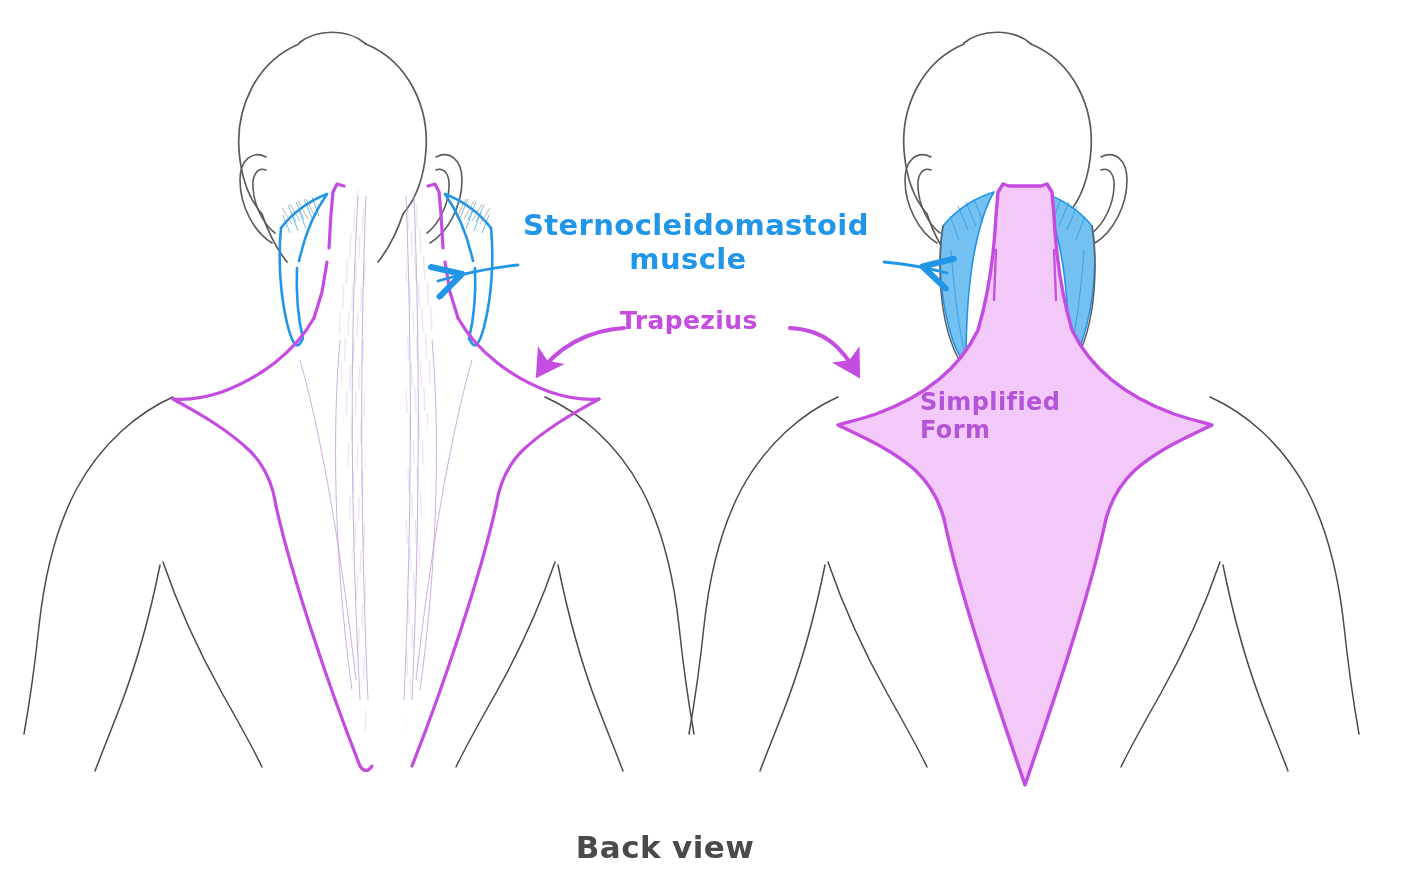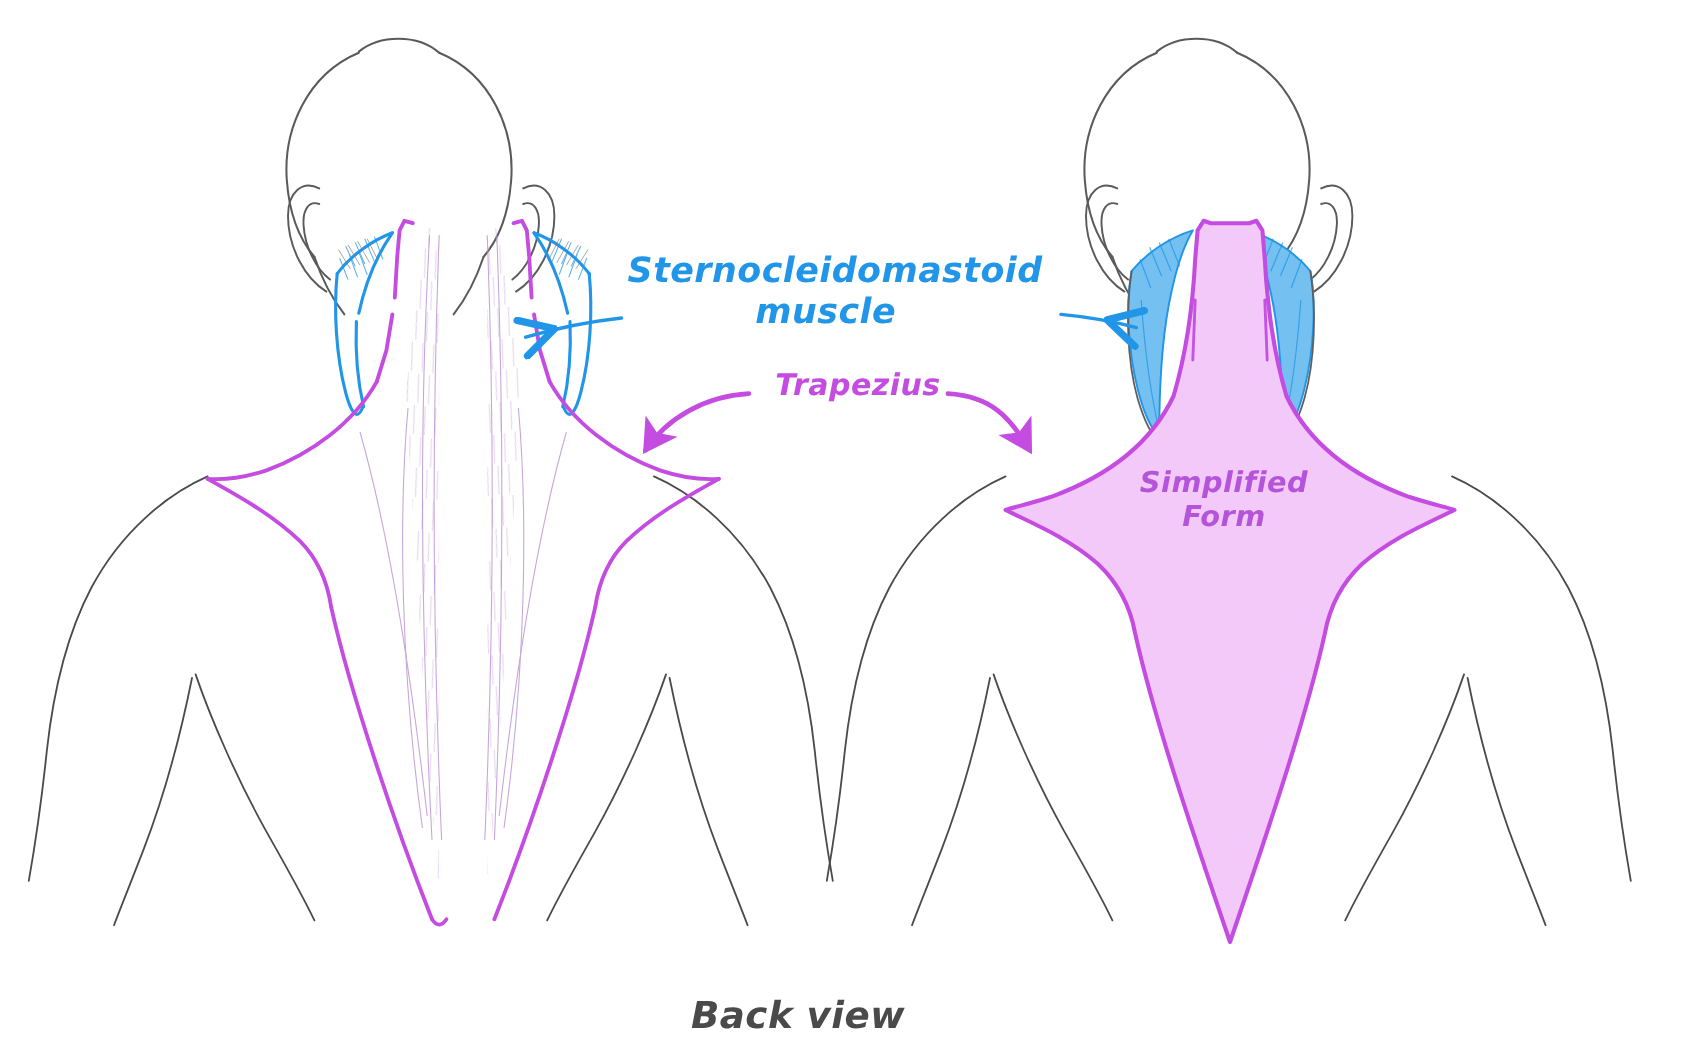--- a/index.html
+++ b/index.html
@@ -2,26 +2,26 @@
 <html><head>
 <meta charset="utf-8">
 <style>
   html,body{margin:0;padding:0;background:#ffffff;}
   body{width:1403px;height:882px;overflow:hidden;
        font-family:"DejaVu Sans","Liberation Sans",sans-serif;}
   #stage{position:relative;width:1403px;height:882px;background:#fff;}
   svg#art{position:absolute;left:0;top:0;width:1403px;height:882px;}
 
   .lbl{position:absolute;white-space:pre;line-height:1.18;
-       font-weight:700;letter-spacing:.4px;font-style:italic;}
+       font-weight:700;letter-spacing:.4px;}
   .lbl-scm{left:523px;top:208px;width:330px;text-align:center;
            font-size:29px;color:#2196e8;}
-  .lbl-trap{left:620px;top:306px;width:190px;text-align:center;
+  .lbl-trap{left:620px;top:306px;width:190px;
             font-size:25px;color:#c44ce0;}
-  .lbl-simp{left:920px;top:388px;width:200px;text-align:center;
+  .lbl-simp{left:920px;top:388px;width:200px;text-align:left;
             font-size:24px;color:#b454d8;}
   .lbl-back{left:500px;top:800px;width:330px;text-align:center;
             font-size:31px;color:#4a4a4a;margin-top:29px;}
 </style>
 </head>
 <body>
 
 <div id="stage">
 
 <svg id="art" viewBox="0 0 1403 882">

